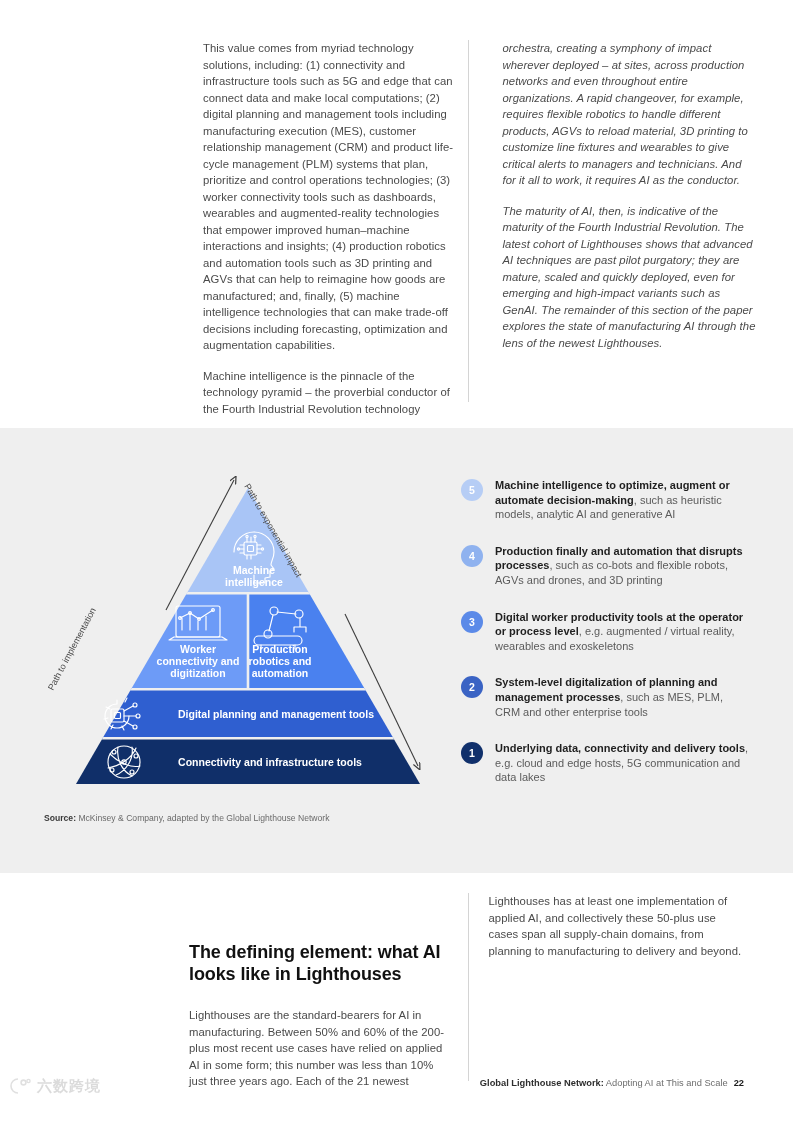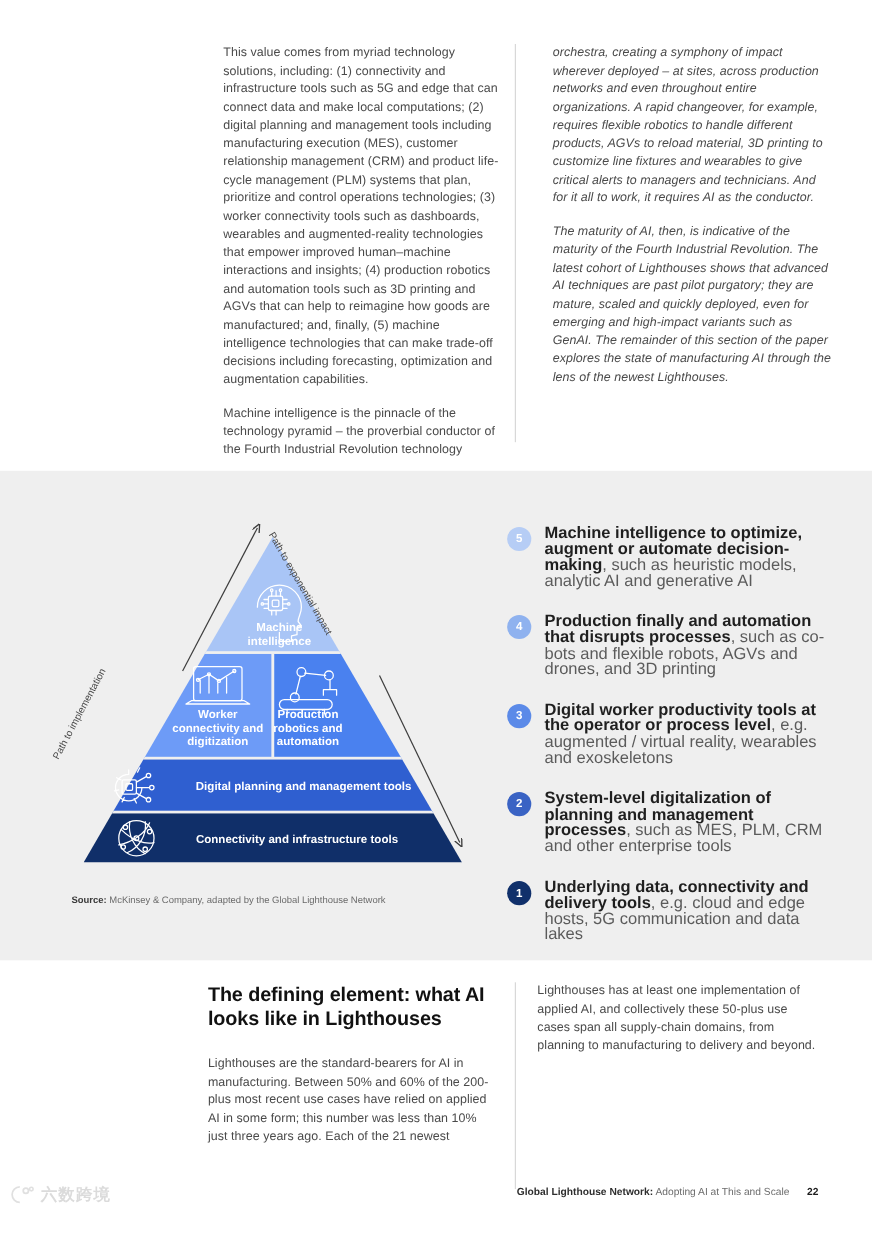--- a/index.html
+++ b/index.html
@@ -59,54 +59,54 @@
   
   .legend{position:absolute;left:461px;top:478px;width:290px;}
   .legend-item{display:flex;margin-bottom:22px;}
   .legend-num{
     flex:0 0 auto;width:22px;height:22px;border-radius:50%;
     color:#ffffff;font-size:10.5px;font-weight:bold;
     display:flex;align-items:center;justify-content:center;
     margin-right:12px;margin-top:1px;
   }
   .legend-txt{
-    font-size:15px;line-height:14.6px;color:#5b5b5b;
+    font-size:11px;line-height:14.6px;color:#5b5b5b;
   }
   .legend-txt b{color:#1f1f1f;font-weight:bold;}
 
   
   .source{
     position:absolute;left:44px;top:812px;width:300px;
-    font-size:8.6px;line-height:12.6px;color:#6a6a6a;margin-left:21px;
+    font-size:8.6px;line-height:12.6px;color:#6a6a6a;
   }
   .source b{color:#3a3a3a;}
 
   
   .bottom{
     position:absolute;left:189px;top:893px;width:555px;height:185px;
     display:flex;
   }
   .bcol{width:265px;}
-  .bcol.left{padding-right:22px;}
+  .bcol.left{padding-right:22px;margin-top:48px;}
   .bcol.right{padding-left:22px;}
   .bottom-divider{
     position:absolute;left:468px;top:893px;width:1px;height:188px;background:#d4d4d4;
   }
   .section-h{
     font-size:18px;line-height:22px;font-weight:bold;color:#111111;
     margin:0 0 22px 0;letter-spacing:-.1px;
   }
 
   
   .footer{
     position:absolute;right:49px;top:1078px;
     font-size:9.3px;color:#6d6d6d;
   }
   .footer b{color:#2e2e2e;margin-left:16px;}
-  .footer .pg{color:#1d1d1d;font-weight:bold;margin-left:16px;}
+  .footer .pg{color:#1d1d1d;font-weight:bold;margin-left:6px;}
 
   
   .watermark{
     position:absolute;left:8px;top:1076px;
     display:flex;align-items:center;opacity:.3;justify-content:center;
   }
   .wm-mark{width:24px;height:20px;margin-right:5px;}
   .wm-text{
     font-size:15px;font-weight:bold;color:#8a8a8a;letter-spacing:1px;
     font-family:"DejaVu Sans",sans-serif;

